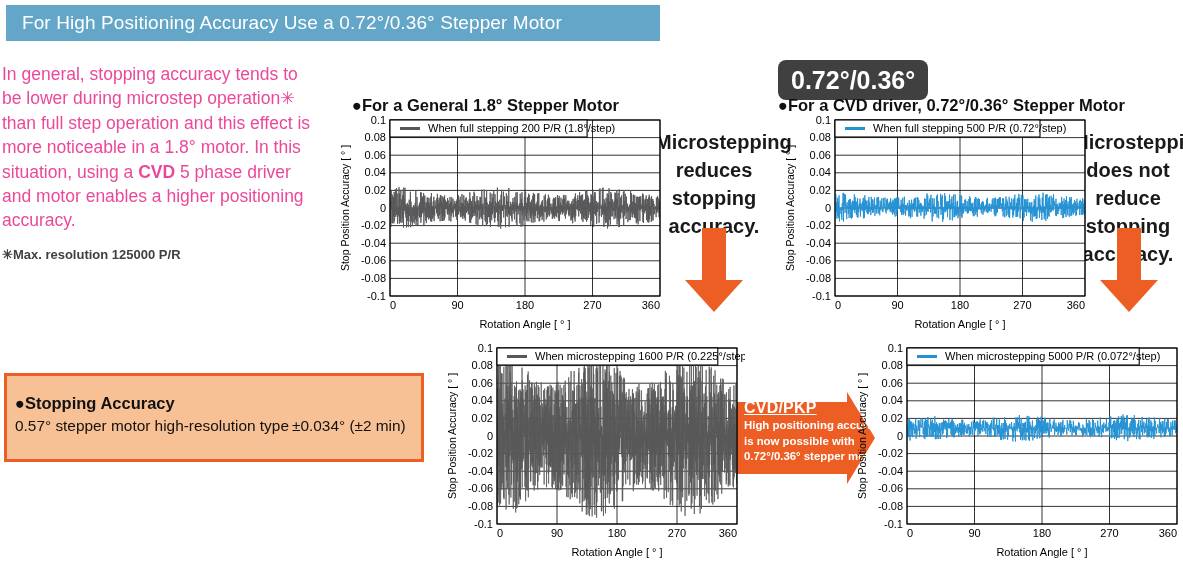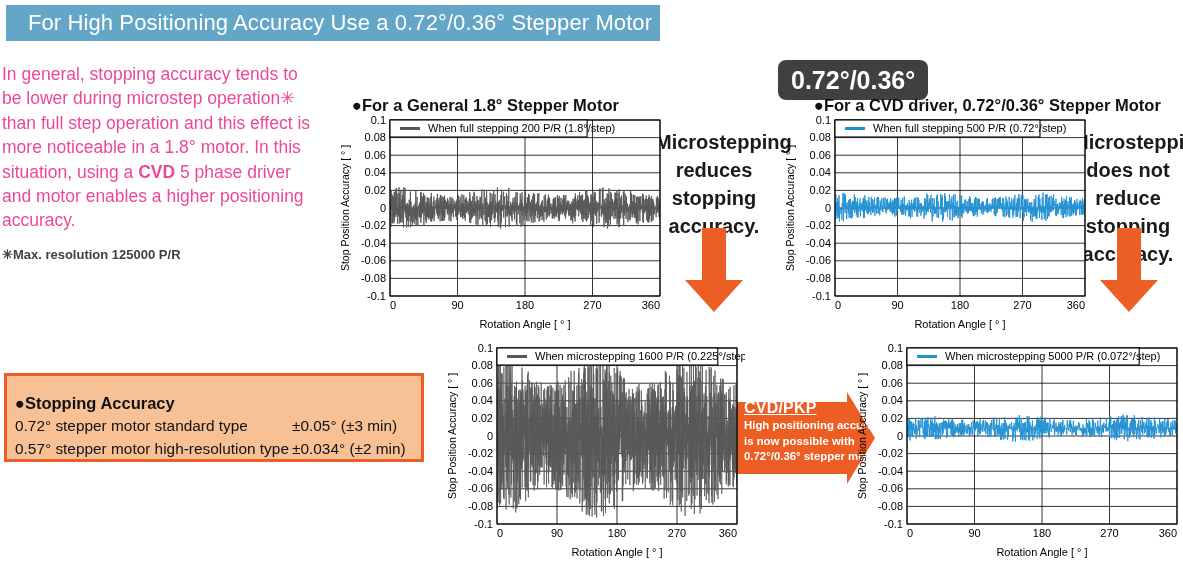--- a/index.html
+++ b/index.html
@@ -14,22 +14,22 @@
   }
 
   
   #header-band {
     position: absolute; left: 6px; top: 5px;
     width: 654px; height: 36px;
     background: #63a6c8;
     display: flex; align-items: center;
   }
   #header-title {
-    color: #ffffff; font-size: 22px; font-weight: 400;
-    padding-left: 22px; letter-spacing: .1px; white-space: nowrap;
+    color: #ffffff; font-size: 19px; font-weight: 400;
+    padding-left: 16px; letter-spacing: .1px; white-space: nowrap;
   }
 
   
   #intro {
     position: absolute; left: 2px; top: 62px; width: 332px;
     font-size: 17.5px; line-height: 24.4px; color: #ec4899;
   }
   #intro b { font-weight: bold; }
   #intro-note {
     position: absolute; left: 2px; top: 247px; width: 340px;
@@ -86,21 +86,21 @@
     white-space: nowrap;
   }
 
   
   .chart-title {
     position: absolute; font-size: 16.5px; font-weight: 600;
     color: #111; white-space: nowrap;
   }
   .chart-title b { font-weight: bold; }
   #title-tl { left: 352px; top: 96px; text-align: right; }
-  #title-tr { left: 778px; top: 96px; margin-left: 36px; }
+  #title-tr { left: 778px; top: 96px; }
 
   
   .chart {
     position: absolute;
     font-size: 9.5px;
   }
   #chart-tl { left: 338px; top: 112px;  width: 330px; height: 222px; }
   #chart-tr { left: 783px; top: 112px;  width: 310px; height: 222px; }
   #chart-bl { left: 445px; top: 340px;  width: 300px; height: 222px; }
   #chart-br { left: 855px; top: 340px;  width: 330px; height: 222px; }
@@ -120,24 +120,20 @@
   <span>than full step operation and this effect is</span><br>
   <span>more noticeable in a 1.8° motor. In this</span><br>
   <span>situation, using a </span><b>CVD</b><span> 5 phase driver</span><br>
   <span>and motor enables a higher positioning</span><br>
   <span>accuracy.</span>
 </div>
 <div id="intro-note">✳Max. resolution 125000 P/R</div>
 
 <div id="accuracy-box">
   <div id="accuracy-title">●Stopping Accuracy</div>
-  <div class="acc-row">
-    <span class="acc-label">0.72° stepper motor standard type</span>
-    <span class="acc-val">±0.05° (±3 min)</span>
-  </div>
   <div class="acc-row">
     <span class="acc-label">0.57° stepper motor high-resolution type</span>
     <span class="acc-val">±0.034° (±2 min)</span>
   </div>
 </div>
 
 <div id="badge">0.72°/0.36°</div>
 
 <div class="chart-title" id="title-tl">●For a General 1.8° Stepper Motor</div>
 <div class="chart-title" id="title-tr">

